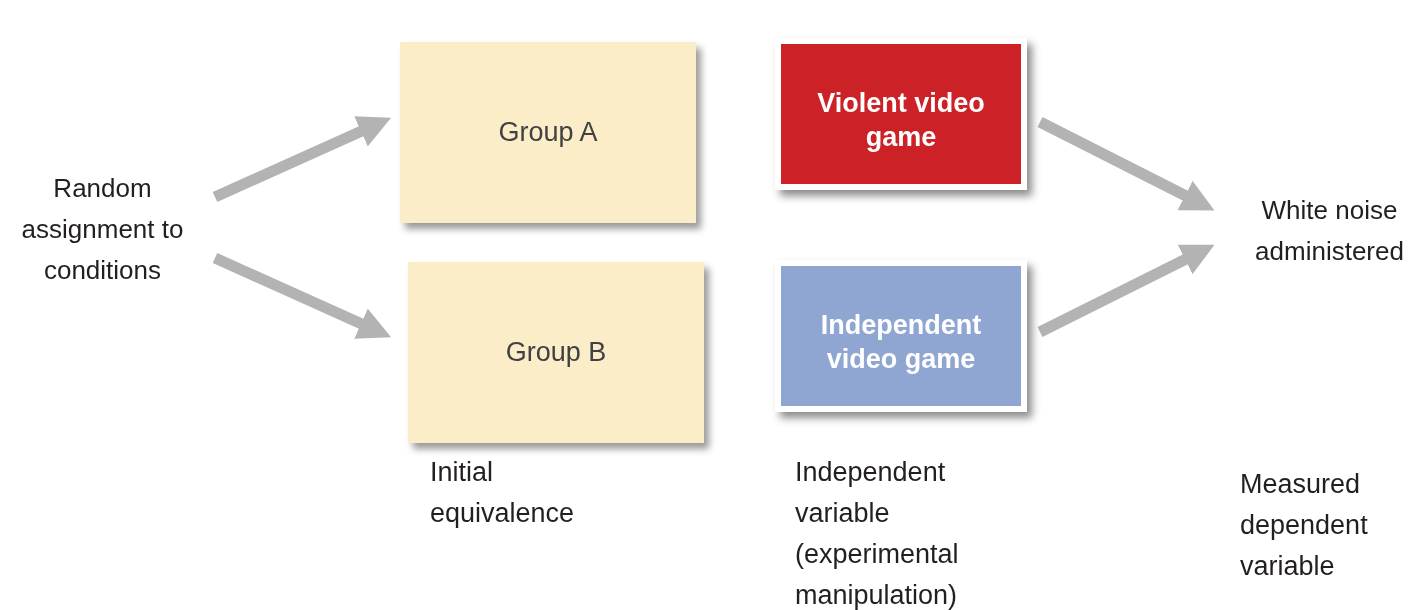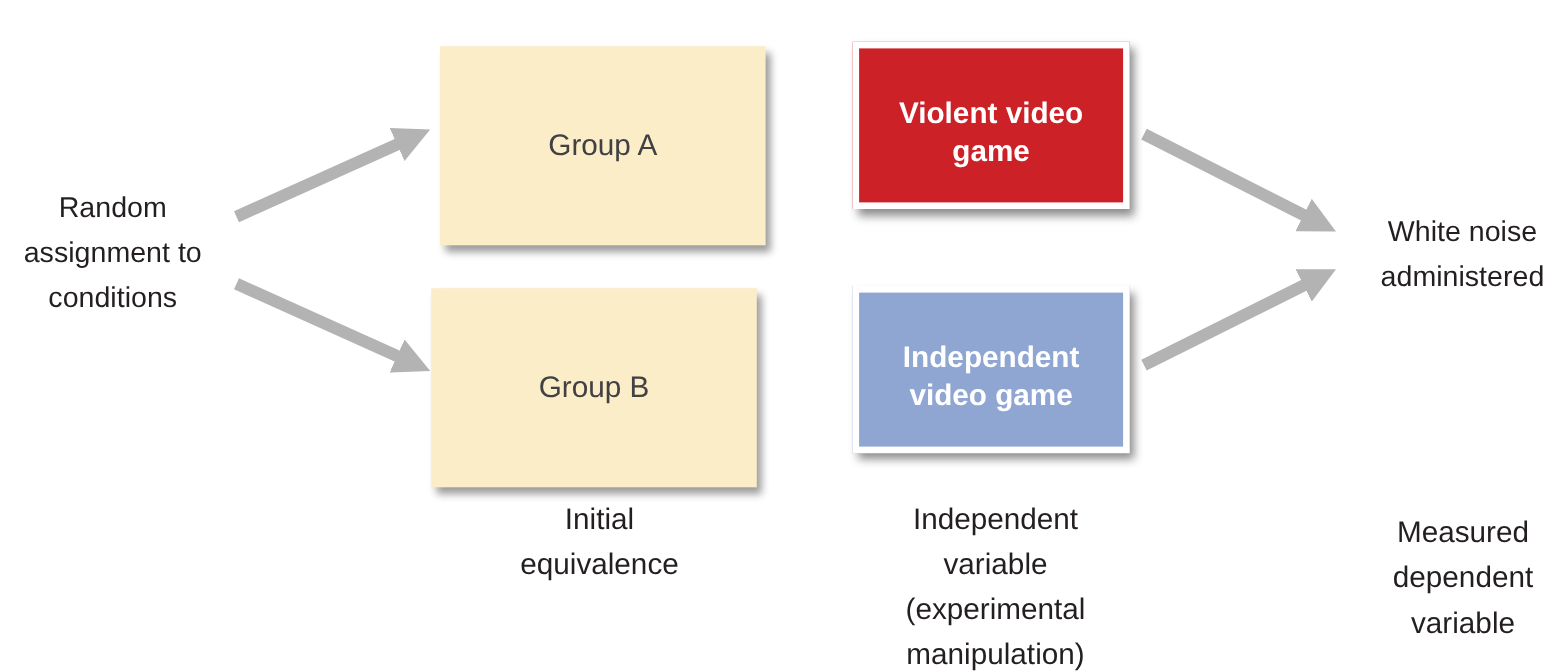--- a/index.html
+++ b/index.html
@@ -64,21 +64,21 @@
     line-height:34px;
     color:var(--box-label);
     margin-top:12px;
   }
   .violent{background:var(--violent);}
   .nonviolent{background:var(--nonviolent);}
   .caption{
     position:absolute;
     font-size:27px;
     line-height:41px;
-    text-align:center;
+    text-align:left;
     color:var(--text);
   }
 </style>
 </head>
 <body>
 
 <div class="canvas">
 
   <svg class="arrows" viewBox="0 0 1425 610" xmlns="http://www.w3.org/2000/svg">
     <defs>
@@ -93,21 +93,21 @@
   </svg>
 
   <div class="side-label prewrap" style="left:0px;top:168px;width:205px;">Random
 assignment to
 conditions</div>
 
   <div class="box group-box" style="left:400px;top:42px;">
     <span class="label">Group A</span>
   </div>
 
-  <div class="box group-box" style="left:392px;top:262px;">
+  <div class="box group-box" style="left:408px;top:262px;">
     <span class="label">Group B</span>
   </div>
 
   <div class="box condition-box violent" style="left:775px;top:38px;">
     <span class="label prewrap">Violent video
 game</span>
   </div>
 
   <div class="box condition-box nonviolent" style="left:775px;top:260px;">
     <span class="label prewrap">Independent

